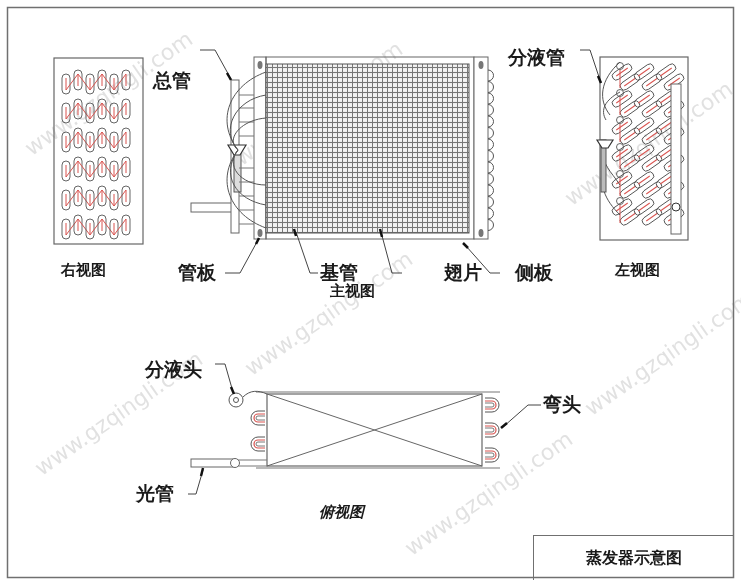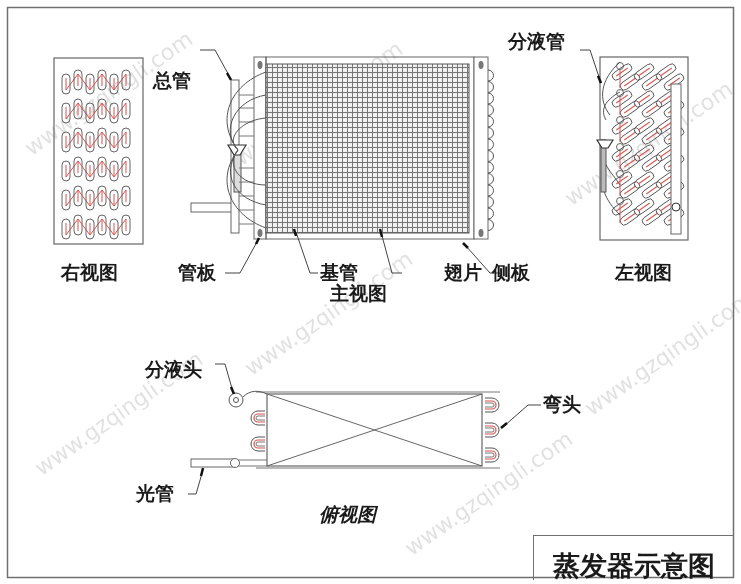--- a/index.html
+++ b/index.html
@@ -1,26 +1,26 @@
 <!DOCTYPE html>
 <html><head>
 <meta charset="utf-8">
 <style>
   html, body { margin:0; padding:0; background:#ffffff; }
   body { width:741px; height:584px; position:relative; overflow:hidden;
          font-family:"DejaVu Sans", "Liberation Sans", sans-serif; }
   #canvas { position:absolute; left:0; top:0; width:741px; height:584px; }
   .lbl { position:absolute; font-size:19px; font-weight:bold; color:#1a1a1a;
          white-space:nowrap; line-height:1; letter-spacing:0px; }
-  .cap { position:absolute; font-size:19px; font-weight:bold; color:#1a1a1a;
+  .cap { position:absolute; font-size:15px; font-weight:bold; color:#1a1a1a;
          white-space:nowrap; line-height:1; }
   .title-box { position:absolute; left:533px; top:535px; width:201px; height:45px;
                border-left:1.5px solid #707070; border-top:1.5px solid #707070; box-sizing:border-box; }
   .title-text { position:absolute; left:0; right:0; top:12px; text-align:center;
-                font-size:27px; font-weight:bold; color:#1a1a1a; }
+                font-size:16px; font-weight:bold; color:#1a1a1a; }
   .wm { position:absolute; font-size:22px; color:#d8d8d8; transform:rotate(-35deg);
         transform-origin:left top; white-space:nowrap; font-family:"DejaVu Sans", sans-serif; opacity:0.75; }
 </style>
 </head>
 <body>
 
 <div>
   <span class="wm" style="left:20px;top:140px;">www.gzqingli.com</span>
   <span class="wm" style="left:230px;top:150px;">www.gzqingli.com</span>
   <span class="wm" style="left:560px;top:190px;">www.gzqingli.com</span>
@@ -470,27 +470,27 @@
     <path d="M541 405 L528 405 L503 427"></path>
     <path d="M507 423 L501 428" stroke="#111" stroke-width="2.5"></path>
 
     <path d="M188 494 L196 494 L203 470"></path>
     <path d="M201 476 L203 468" stroke="#111" stroke-width="2.5"></path>
   </g>
 
 </svg>
 
 <div class="lbl" style="left:153px;top:40px;margin-top:31px;">总管</div>
-<div class="lbl" style="left:508px;top:32px;">分液管</div>
+<div class="lbl" style="left:508px;top:48px;">分液管</div>
 
 <div class="cap" style="left:61px;top:263px;">右视图</div>
 <div class="lbl" style="left:178px;top:263px;">管板</div>
 <div class="lbl" style="left:320px;top:263px;">基管</div>
 <div class="lbl" style="left:404px;top:263px;margin-left:40px;">翅片</div>
-<div class="lbl" style="left:492px;top:263px;">侧板</div>
+<div class="lbl" style="left:515px;top:263px;">侧板</div>
 <div class="cap" style="left:615px;top:263px;">左视图</div>
 <div class="cap" style="left:330px;top:284px;">主视图</div>
 
 <div class="lbl" style="left:145px;top:360px;">分液头</div>
 <div class="lbl" style="left:543px;top:395px;">弯头</div>
 <div class="lbl" style="left:136px;top:484px;">光管</div>
 <div class="cap" style="left:319px;top:505px;font-style:italic;">俯视图</div>
 
 <div class="title-box">
   <div class="title-text">蒸发器示意图</div>

